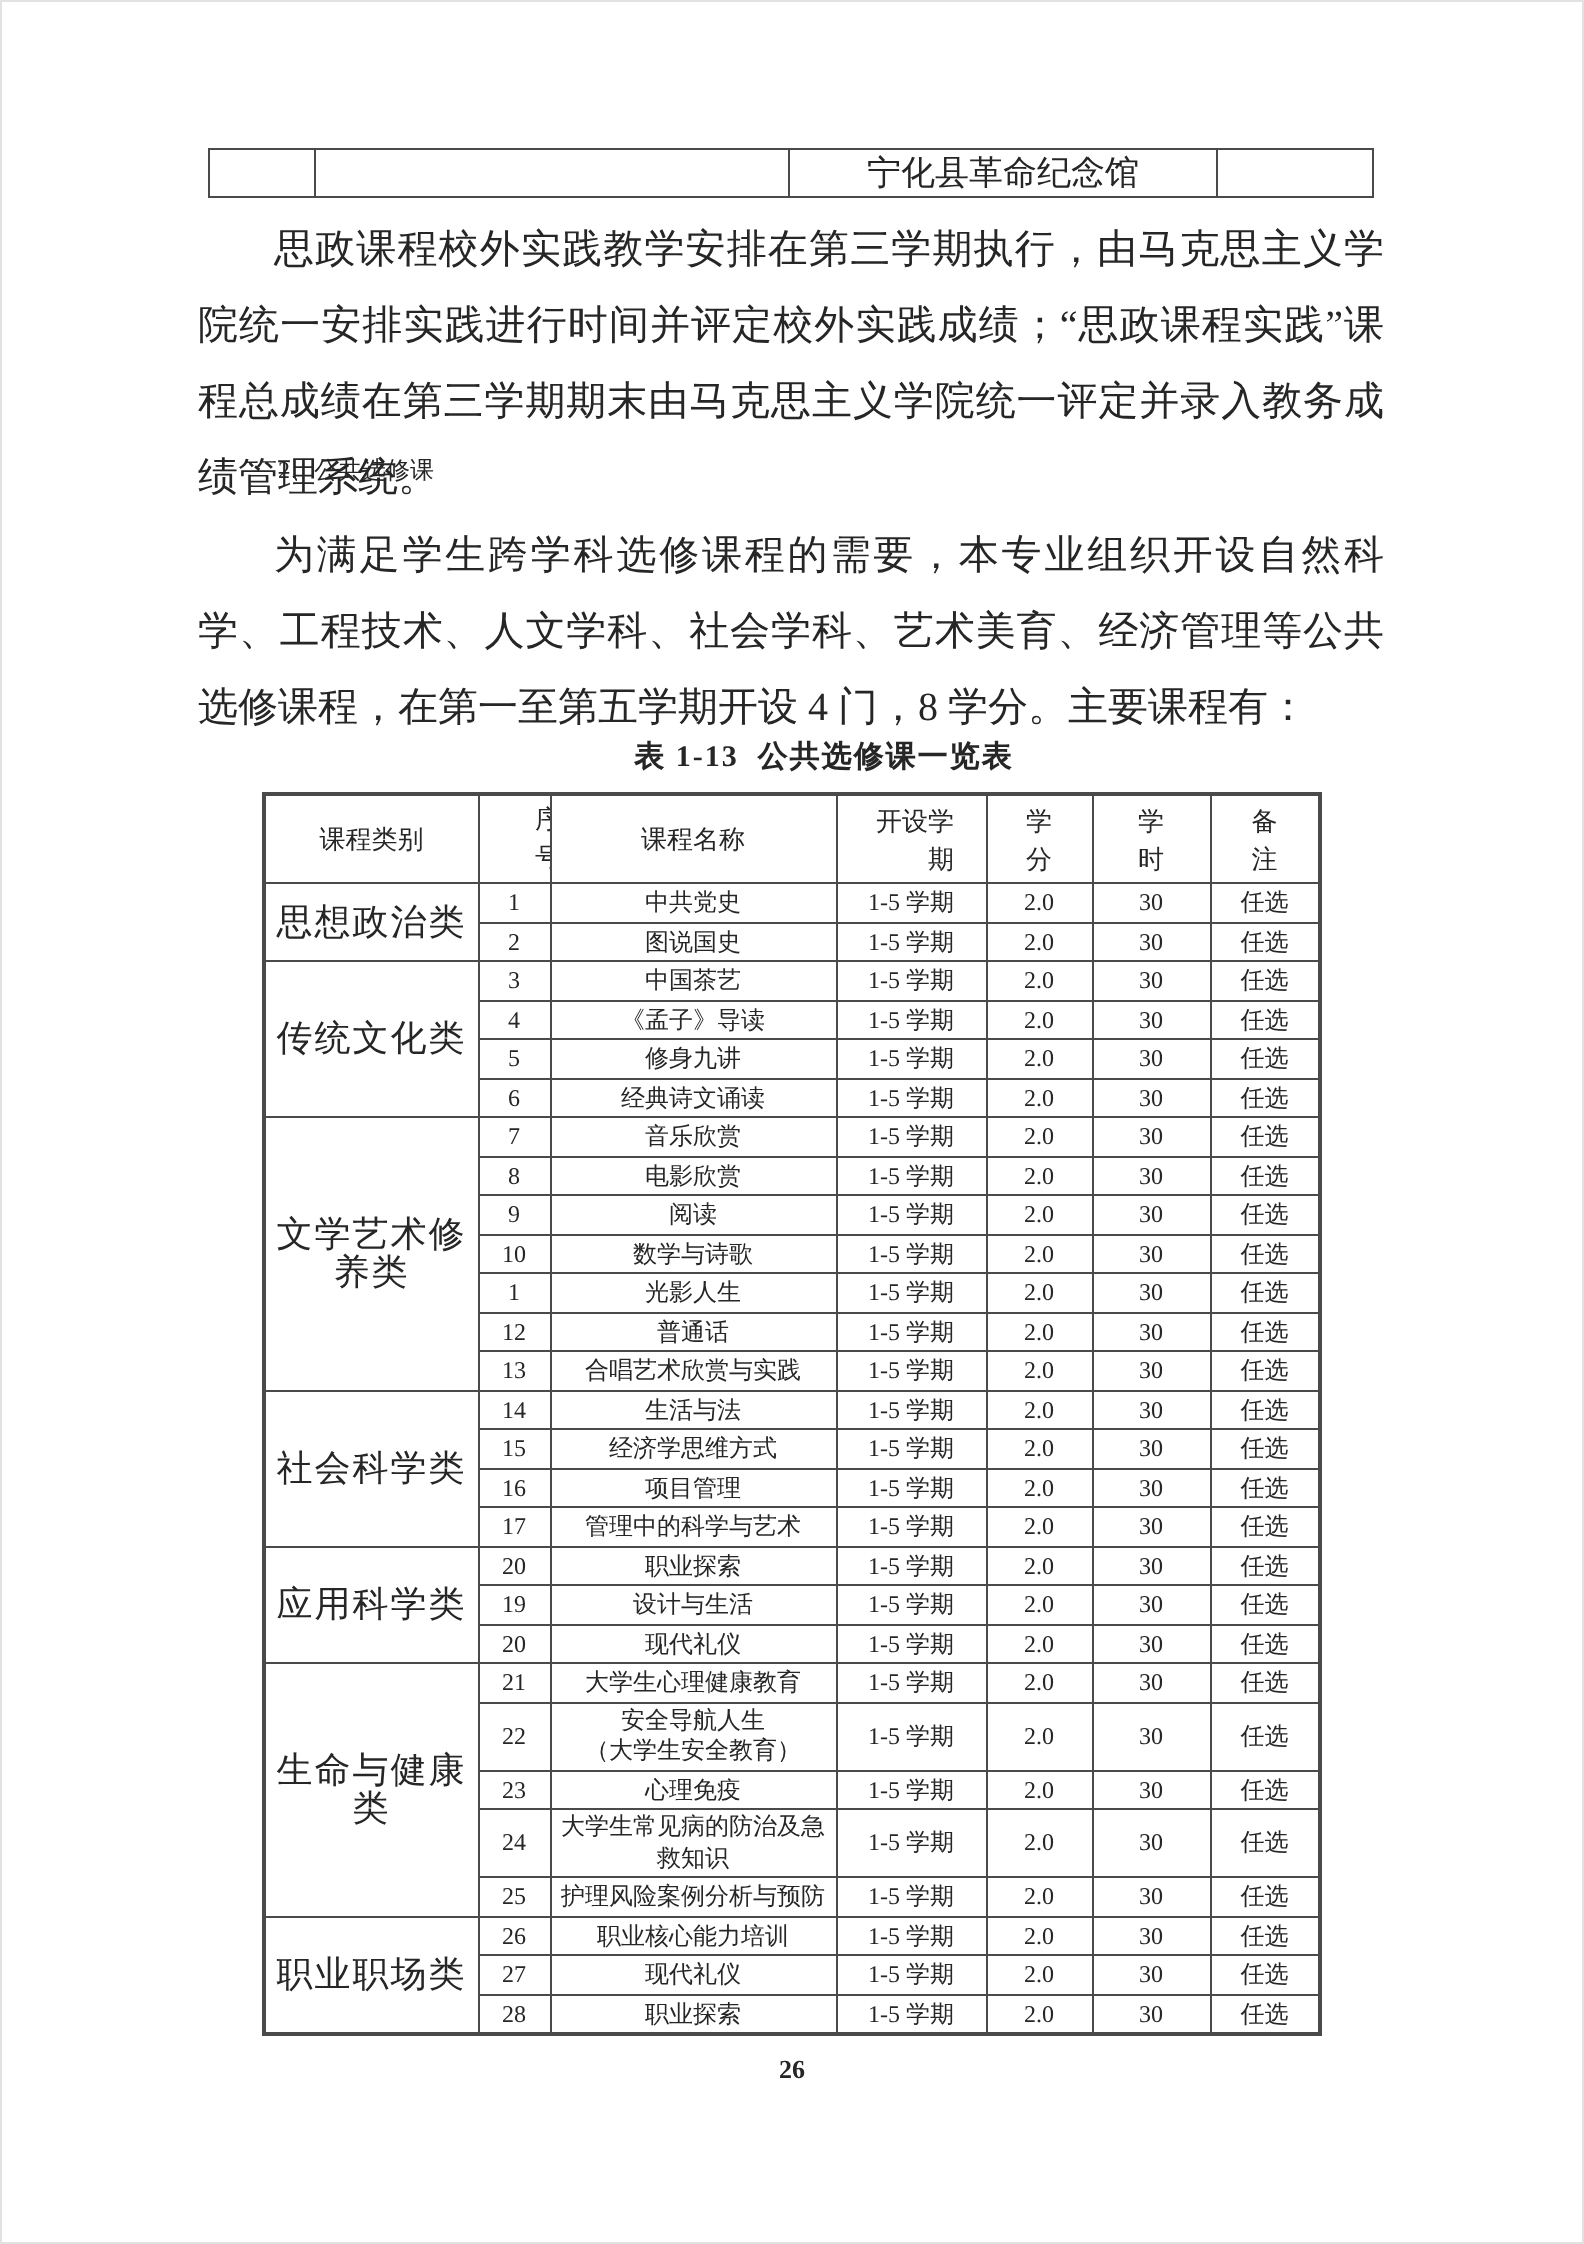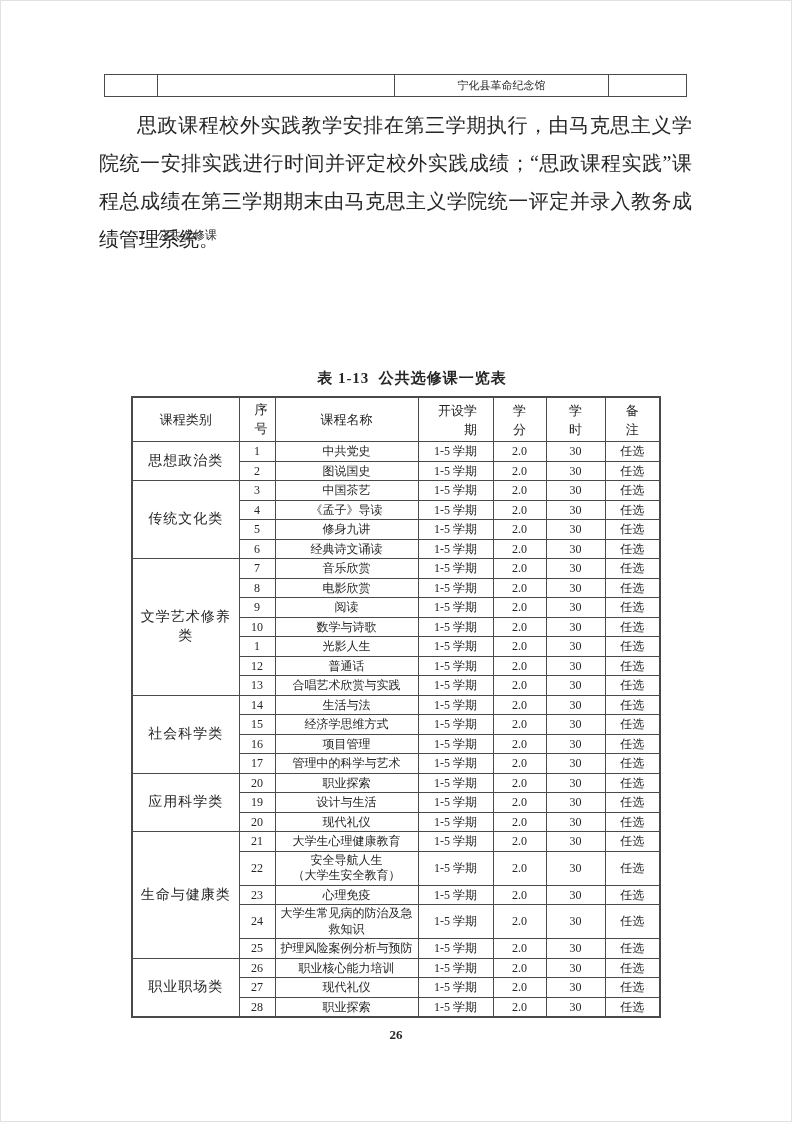--- a/index.html
+++ b/index.html
@@ -17,21 +17,21 @@
     overflow:hidden;
   }
   
   .top-table{
     position:absolute;left:104px;top:74px;
     border-collapse:collapse;table-layout:fixed;
   }
   .top-table td{
     border:1.5px solid var(--border);
     height:21px;padding:0 2px;
-    font-size:11px;text-align:center;vertical-align:middle;
+    font-size:17px;text-align:center;vertical-align:middle;
     overflow:hidden;white-space:nowrap;
   }
   
   .para{
     position:absolute;left:99px;width:593px;
     margin:0;font-size:20px;line-height:38px;
     text-align:justify;text-justify:inter-character;
     text-indent:38px;
   }
   .p1{top:106px;}
@@ -60,24 +60,24 @@
     height:43px;padding:0;text-align:center;vertical-align:middle;
     border-bottom:1.5px solid var(--border);
   }
   .main-table td{
     font-size:12px;line-height:18.5px;height:18.5px;
     padding:0 2px;text-align:center;vertical-align:middle;
   }
   .main-table td.name-cell{white-space:pre-line;margin-top:16px;}
   .main-table td.two-line{line-height:15.5px;padding:1px 2px;}
   .main-table tr.group-start td{border-top:1.5px solid var(--border);}
-  .main-table td.category-cell{font-size:14px;letter-spacing:1px;}
+  .main-table td.category-cell{font-size:18px;letter-spacing:1px;}
   
   .clip{width:100%;height:43px;overflow:hidden;text-align:center;box-sizing:border-box;padding-top:2px;}
-  .stack{display:inline-block;width:1.05em;position:relative;left:4px;line-height:19px;}
+  .stack{display:inline-block;width:1.05em;position:relative;left:17px;line-height:19px;}
   .narrow{display:inline-block;width:1.1em;line-height:19px;}
   .semwrap{display:inline-block;width:3.3em;line-height:19px;text-align:right;}
   
   .page-num{
     position:absolute;left:0;top:1027px;width:792px;margin:0;
     text-align:center;font-size:13px;font-weight:bold;
   }
 </style>
 </head>
 <body>
@@ -98,20 +98,21 @@
       <td>宁化县革命纪念馆</td>
       <td></td>
     </tr>
   </tbody>
     </table>
 
   <p class="para p1">思政课程校外实践教学安排在第三学期执行，由马克思主义学院统一安排实践进行时间并评定校外实践成绩；“思政课程实践”课程总成绩在第三学期期末由马克思主义学院统一评定并录入教务成绩管理系统。</p>
 
   <h3 class="heading">2、公共选修课</h3>
 
+  <p class="para p2">为满足学生跨学科选修课程的需要，本专业组织开设自然科学、工程技术、人文学科、社会学科、艺术美育、经济管理等公共选修课程，在第一至第五学期开设 4 门，8 学分。主要课程有：</p>
 
   <p class="tbl-title">表 1-13  公共选修课一览表</p>
 
   <table class="main-table">
     <colgroup>
       <col style="width:107px">
         <col style="width:36px">
         <col style="width:143px">
       <col style="width:75px">
         <col style="width:53px">

